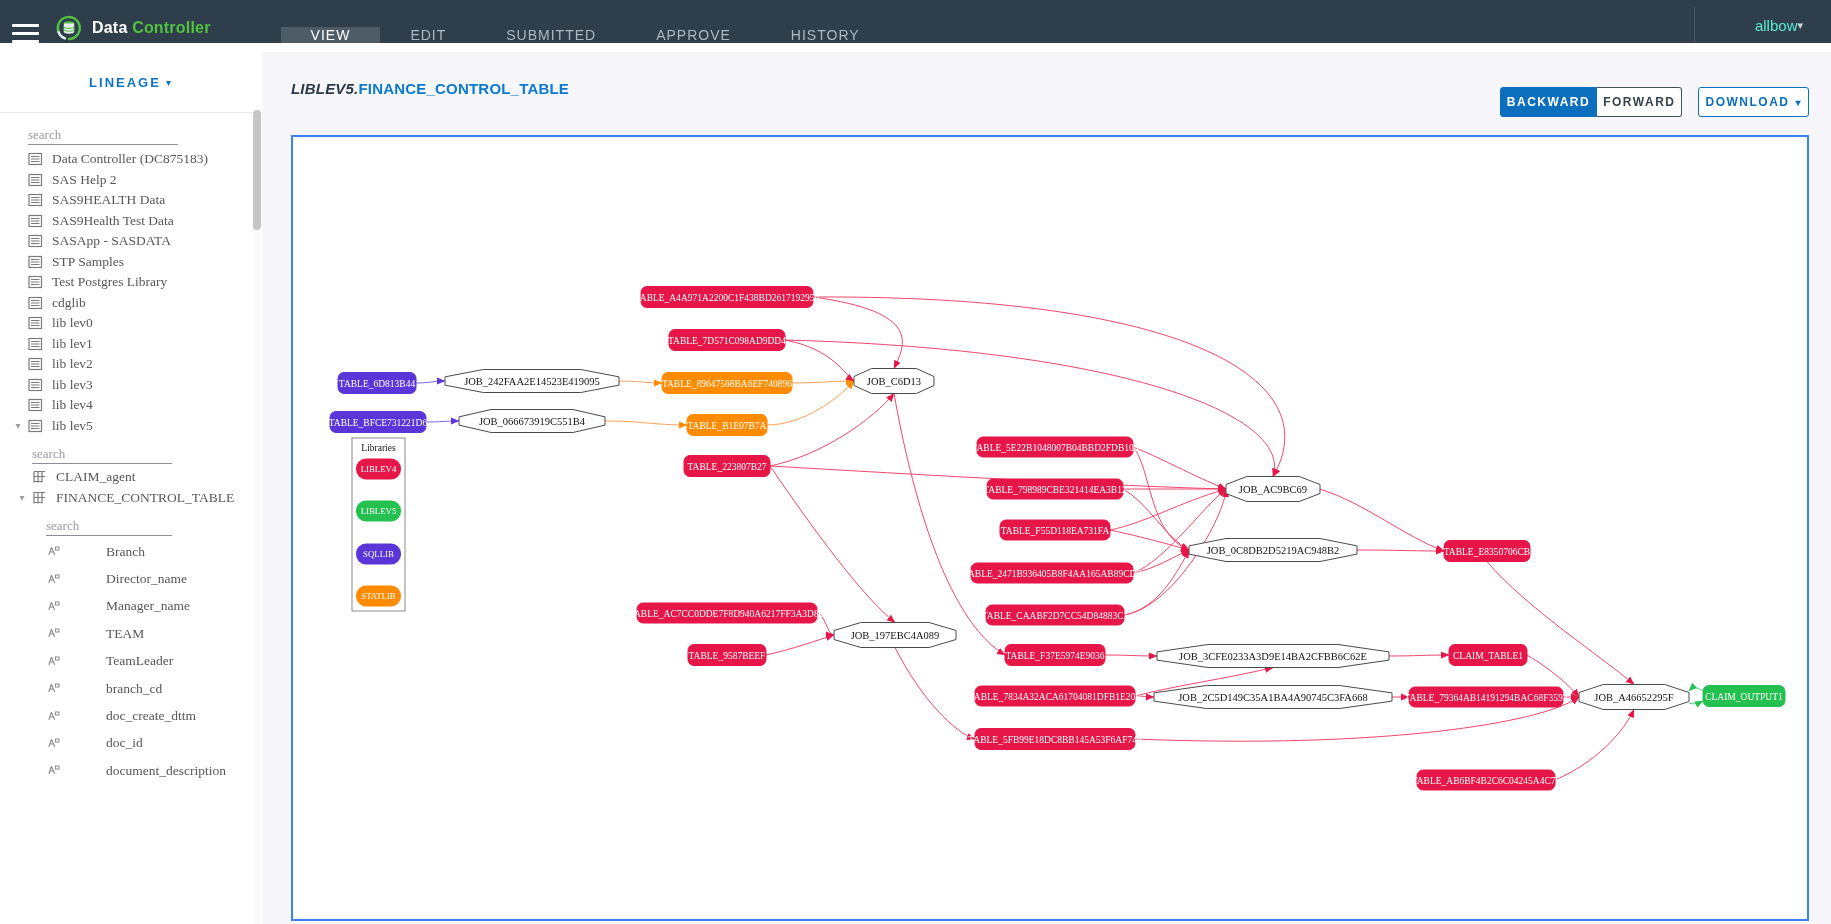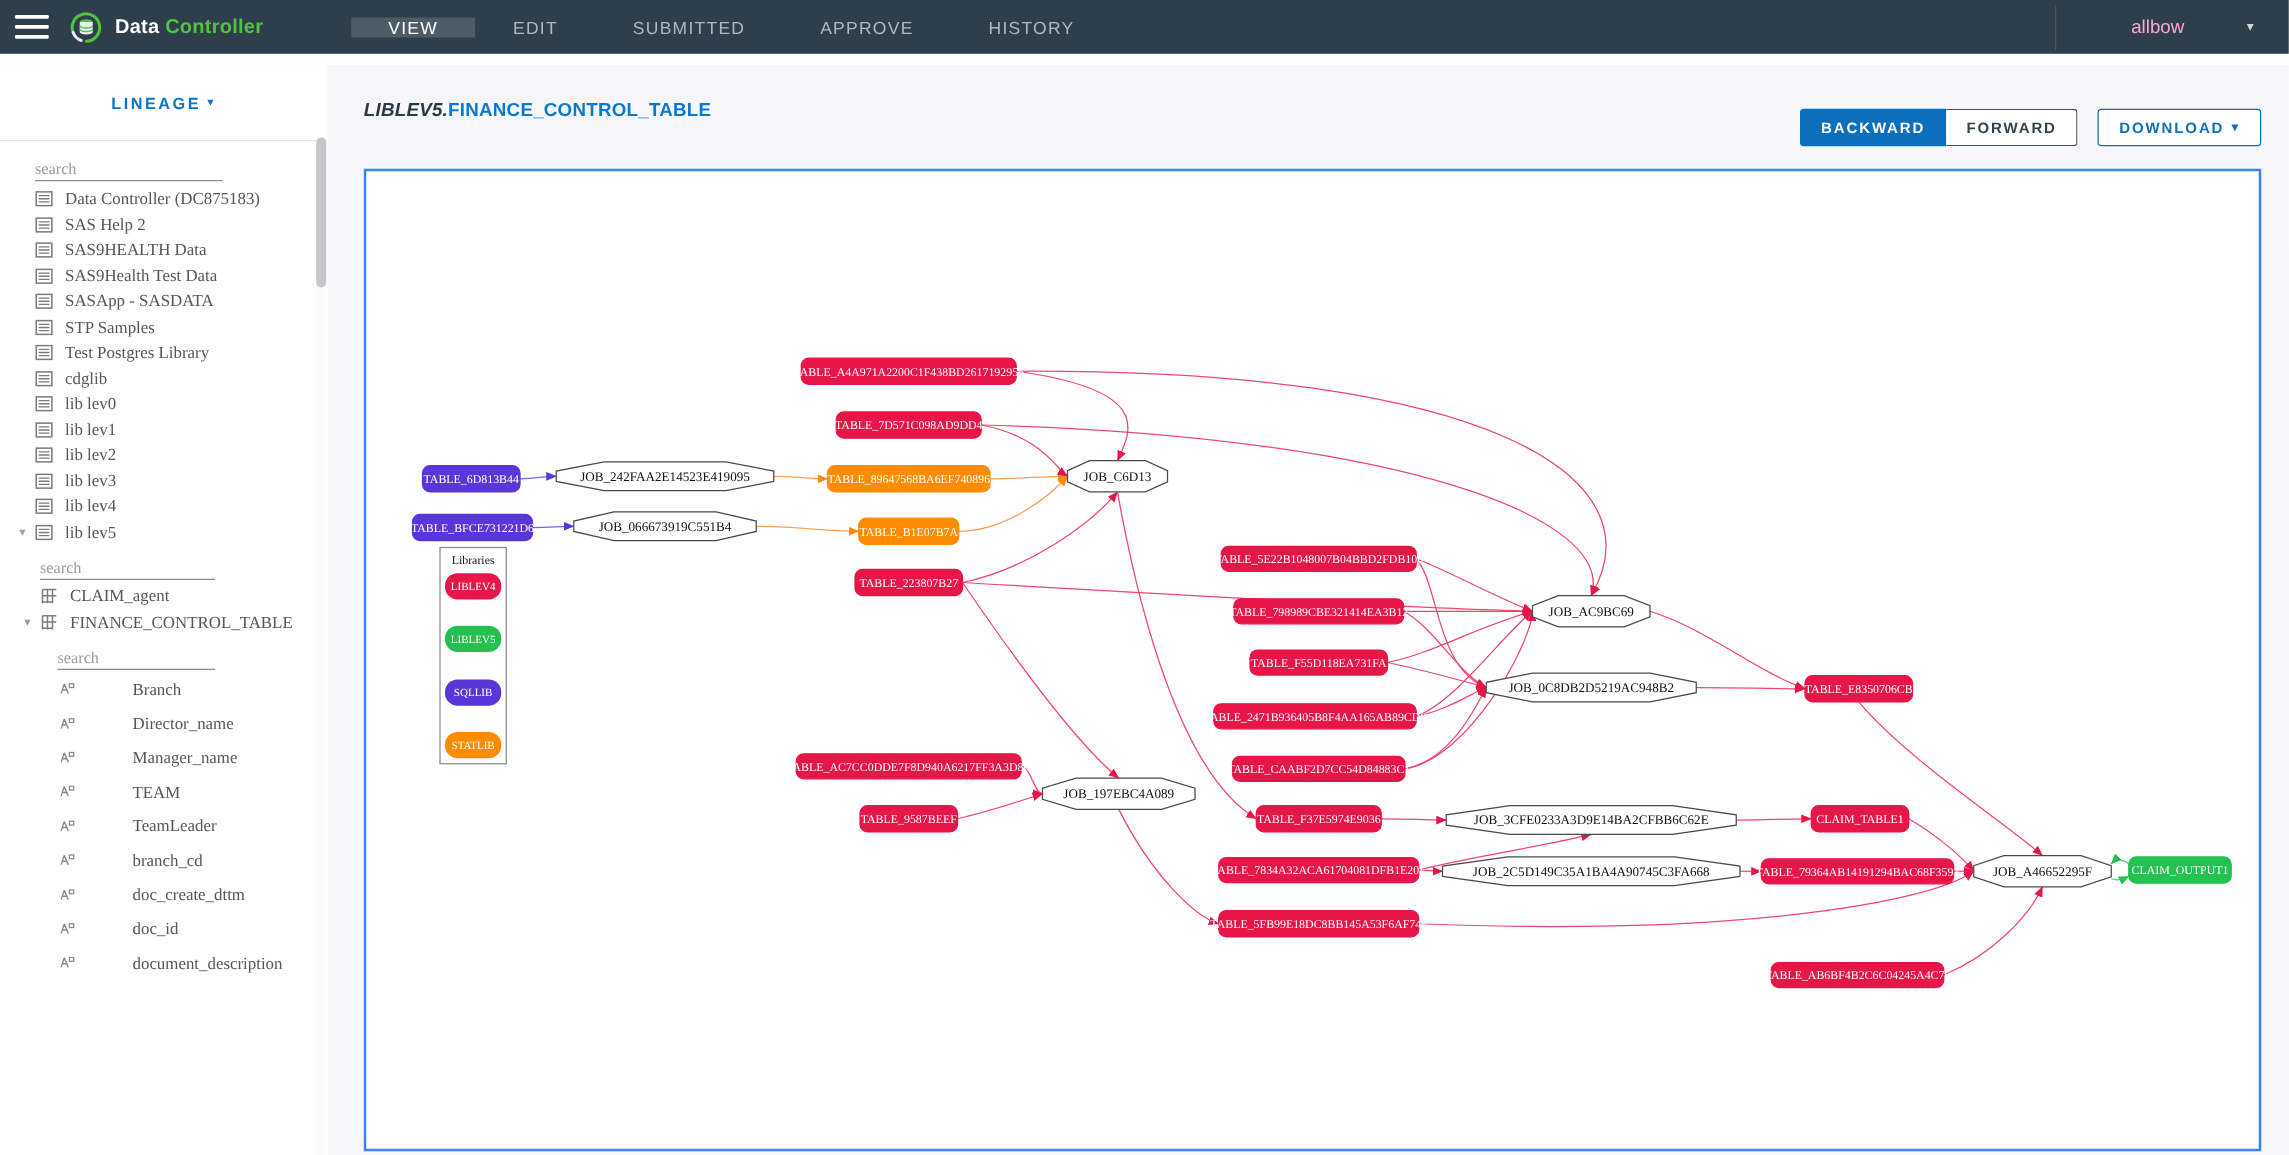--- a/index.html
+++ b/index.html
@@ -1,34 +1,34 @@
 <!DOCTYPE html>
 <html><head>
 <meta charset="utf-8">
 <style>
   * { margin:0; padding:0; box-sizing:border-box; }
   html,body { width:1831px; height:924px; overflow:hidden; background:#fff;
     font-family:"Liberation Sans", sans-serif; }
 
   
   .header { position:absolute; left:0; top:0; width:1831px; height:43px;
-    background:#2e3e4a; display:flex; align-items:center; }
+    background:#2e3e4a; display:flex; align-items:flex-end; }
   .burger { width:54px; display:flex; flex-direction:column; justify-content:center;
     gap:5px; padding-left:12px; cursor:pointer; }
   .burger i { display:block; width:27px; height:3px; background:#fff; border-radius:1px; }
   .brand { display:flex; align-items:center; gap:8px; padding-right:70px; }
   .brand-name { font-size:16px; font-weight:bold; color:#fff; letter-spacing:.2px; }
   .brand-name .green { color:#52c242; }
   .tabs { display:flex; align-items:stretch; }
   .tab { display:flex; align-items:center; padding:0 30px; color:#aeb9c2;
     font-size:14px; letter-spacing:1px; cursor:pointer; }
   .tab.active { background:#4d5c67; color:#fff; }
   .header-right { margin-left:auto; display:flex; align-items:center; }
   .user-sep { width:1px; height:36px; background:#46555f; margin-right:60px; }
-  .user-name { color:#f9a8d4; font-size:15px; margin-right:50px; }
+  .user-name { color:#5eead4; font-size:15px; }
   .user-chevron { color:#cdd5da; font-size:11px; margin-right:28px; }
 
   
   .sidebar { position:absolute; left:0; top:52px; width:262px; height:872px;
     background:#fff; overflow:hidden; }
   .lineage-head { height:60px; display:flex; align-items:center; justify-content:center;
     color:#0b74c4; font-size:13px; font-weight:bold; letter-spacing:2px; cursor:pointer; }
   .lineage-head .chev { font-size:10px; margin-left:5px; font-weight:normal; }
   .side-divider { height:1px; background:#e4e4e9; }
   .search-box { border:none; border-bottom:1px solid #8f8f96; background:transparent;
@@ -53,21 +53,21 @@
   
   .main { position:absolute; left:262px; top:52px; width:1569px; height:872px;
     background:#f7f7fb; }
   .title-row { position:absolute; left:29px; right:22px; top:20px; height:32px;
     display:flex; align-items:center; }
   .page-title { font-size:15px; font-weight:bold; letter-spacing:.2px; }
   .page-title .lib { color:#2b3a46;font-style:italic; }
   .page-title .tbl { color:#0a7ad1; }
   .btns { margin-left:auto; display:flex; align-items:center; }
   .seg { display:flex; }
-  .btn { height:30px; display:flex; align-items:center; padding:0 16px; font-size:12px;
+  .btn { height:30px; display:flex; align-items:center; padding:0 6px; font-size:12px;
     letter-spacing:1.5px; font-weight:bold; cursor:pointer; user-select:none;margin-top:28px; }
   .btn-backward { background:#0b6fbe; color:#fff; border:1px solid #0b6fbe; border-radius:3px 0 0 3px; }
   .btn-forward  { background:#fff; color:#35424c; border:1px solid #43525c; border-left:none; border-radius:0 3px 3px 0; }
   .btn-download { background:#fff; color:#0b6fbe; border:1px solid #0b6fbe; border-radius:3px;
     margin-left:16px; }
   .btn-download .chev { font-size:10px; margin-left:6px; }
   .canvas { position:absolute; left:29px; top:83px; width:1518px; height:786px;
     background:#fff; border:2px solid #3b82f6; }
   .canvas svg { display:block; }
 

